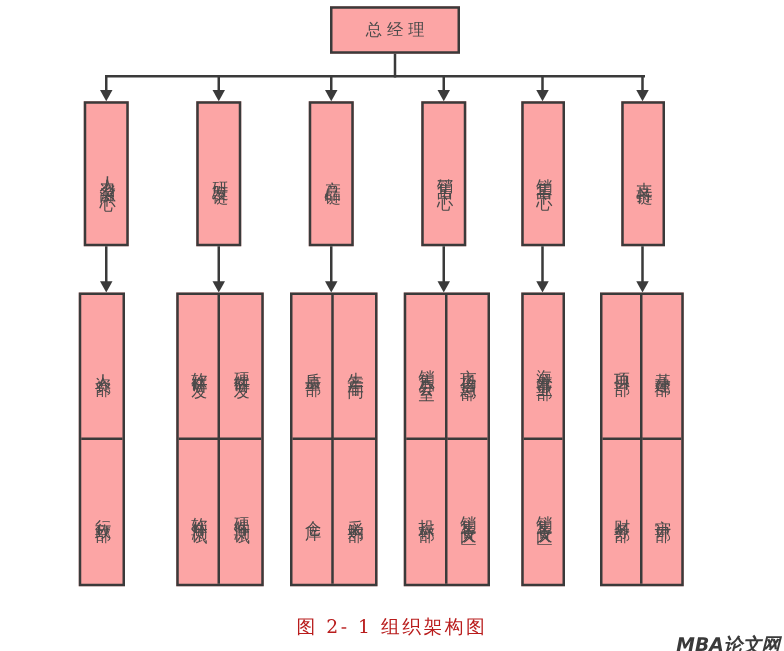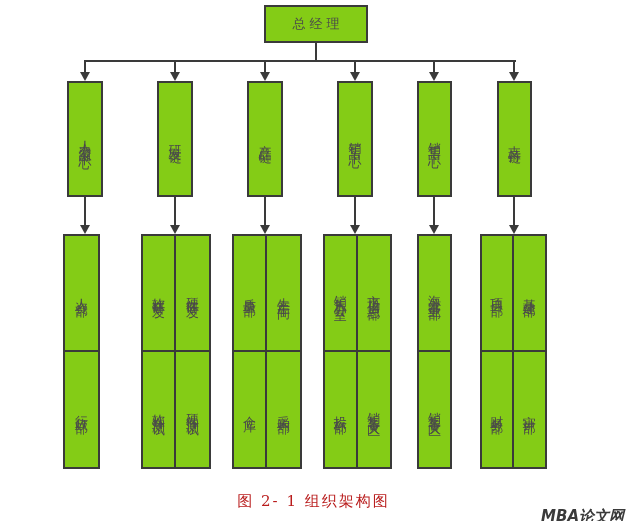--- a/index.html
+++ b/index.html
@@ -2,21 +2,21 @@
 <html><head>
 <meta charset="utf-8">
 <style>
   html,body{margin:0;padding:0;background:#ffffff;}
   #stage{position:relative;width:627px;height:521px;background:#ffffff;overflow:hidden;
          font-family:"DejaVu Serif", serif;}
   .line{position:absolute;background:#3a3a3a;}
   .arrow{position:absolute;width:0;height:0;
          border-left:5px solid transparent;border-right:5px solid transparent;
          border-top:9px solid #3a3a3a;}
-  .box{position:absolute;border:2px solid #3a3a3a;background:#84cc16;box-sizing:border-box;}
+  .box{position:absolute;border:2px solid #3a3a3a;background:#fca5a5;box-sizing:border-box;}
   .topbox{left:264px;top:5px;width:104px;height:38px;display:flex;align-items:center;justify-content:center;}
   .topbox .lbl{font-size:13px;letter-spacing:4px;color:#4a4a4a;padding-left:4px;}
   .hbox{top:81px;height:116px;display:flex;align-items:center;justify-content:center;}
   .dbox{top:234px;height:235px;display:grid;grid-template-rows:1fr 1fr;}
   .dbox.two{grid-template-columns:1fr 1fr;}
   .cell{display:flex;align-items:center;justify-content:center;min-width:0;min-height:0;}
   .cell.bR{border-right:2px solid #3a3a3a;}
   .cell.bB{border-bottom:2px solid #3a3a3a;}
   .vtext{writing-mode:vertical-rl;text-orientation:upright;
          font-size:13px;letter-spacing:3px;color:#4a4a4a;line-height:1;}

